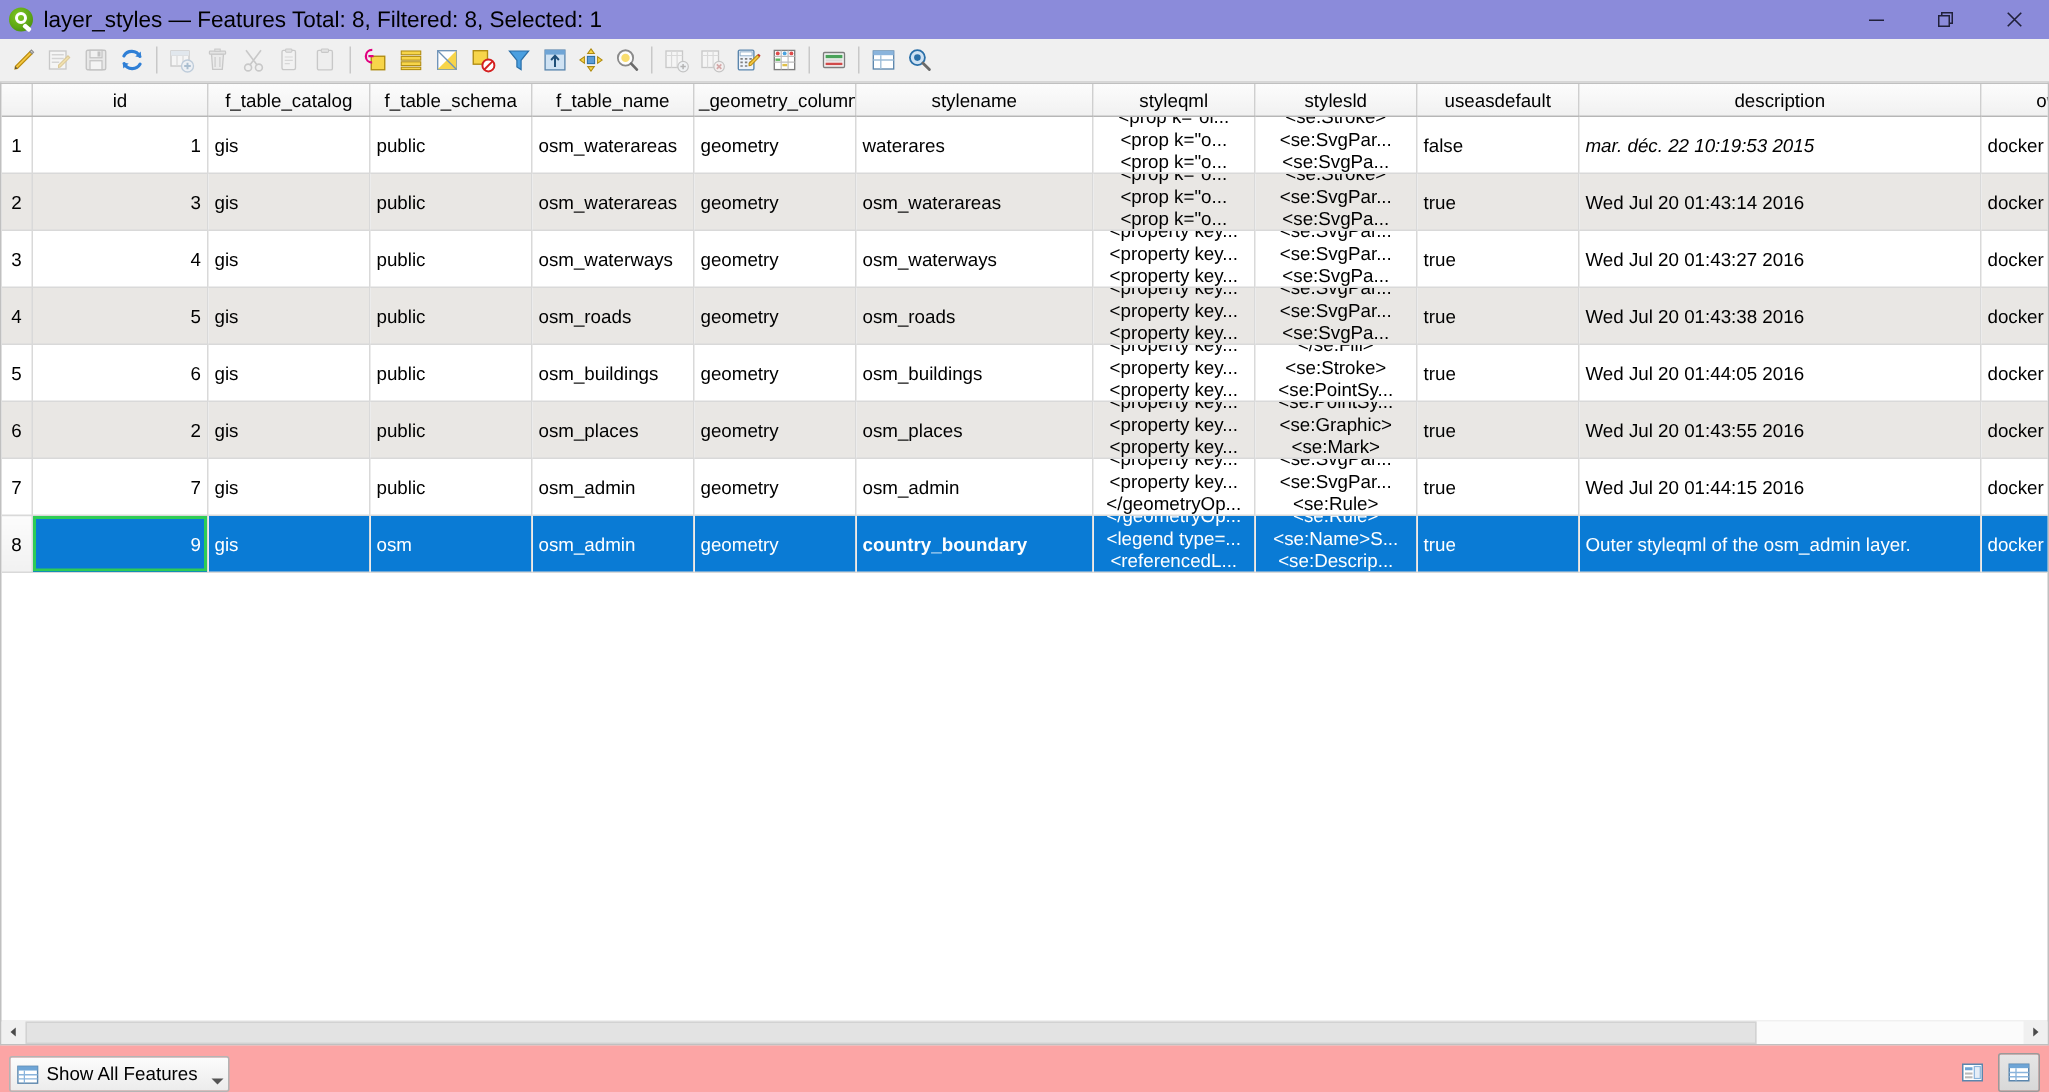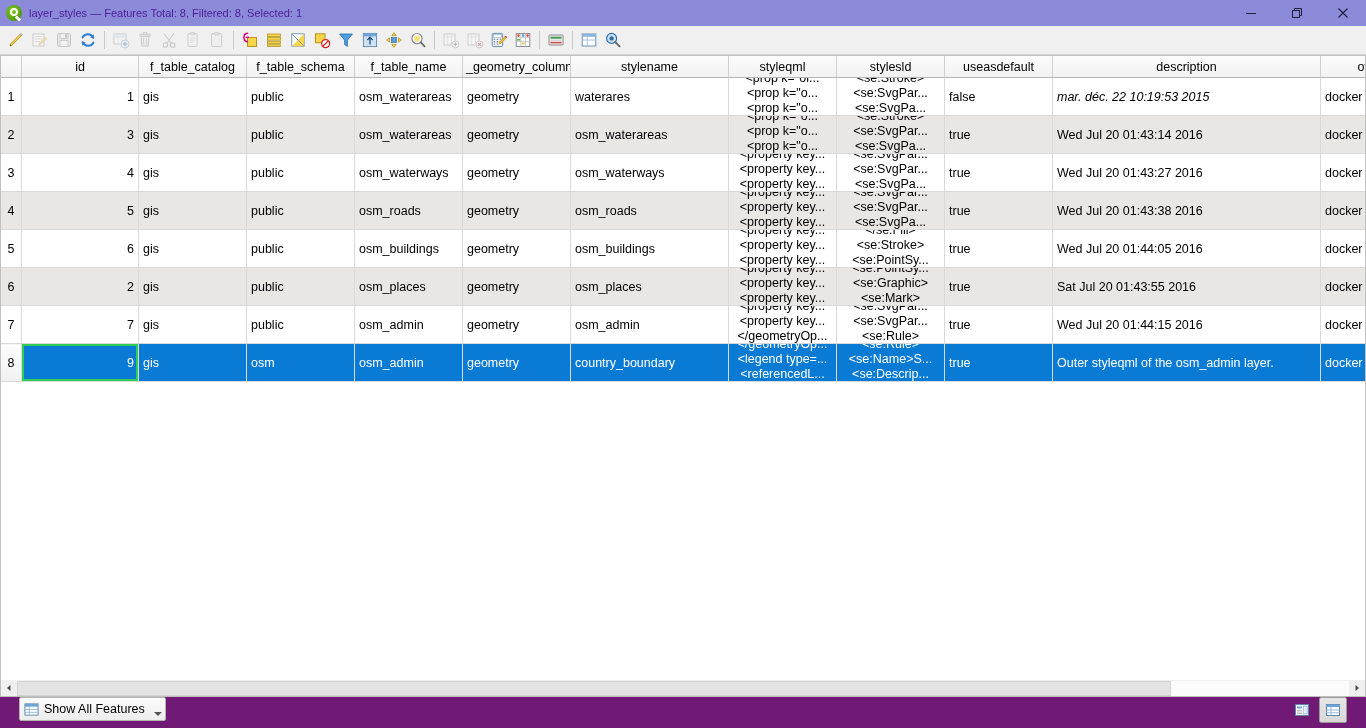--- a/index.html
+++ b/index.html
@@ -15,21 +15,21 @@
   
   .titlebar{height:26px;background:#8b8bda;display:flex;align-items:center;
             flex:0 0 26px;position:relative;}
   .app-icon{width:16px;height:16px;margin:0 7px 0 6px;border-radius:50%;
             background:radial-gradient(circle at 40% 35%,#7ec820 0%,#5da615 55%,#3d7a0c 100%);
             position:relative;flex:0 0 auto;}
   .app-icon::after{content:"";position:absolute;left:4px;top:3px;width:8px;height:8px;
             border:2px solid #fff;border-radius:50%;box-sizing:border-box;}
   .app-icon::before{content:"";position:absolute;right:1px;bottom:1px;width:6px;height:3px;
             background:#fff;transform:rotate(40deg);border-radius:1px;}
-  .title-text{font-size:11px;color:#4c1d95;white-space:nowrap;}
+  .title-text{font-size:15px;color:#000000;white-space:nowrap;}
   .win-buttons{position:absolute;right:0;top:0;height:26px;display:flex;}
   .win-btn{width:46px;height:26px;display:flex;align-items:center;justify-content:center;
            color:#20203a;}
   .win-btn svg{display:block;}
 
   
   .toolbar{height:28px;flex:0 0 28px;background:#f0f0f0;display:flex;align-items:center;
            padding-left:4px;border-bottom:1px solid #d6d6d6;}
   .tb{width:24px;height:24px;display:flex;align-items:center;justify-content:center;
       flex:0 0 auto;}
@@ -75,22 +75,22 @@
   
   .hscroll{flex:0 0 17px;height:17px;background:#f0f0f0;display:flex;align-items:center;
            border:1px solid #c0c0c0;border-top:none;box-sizing:border-box;}
   .sb-arrow{width:16px;height:15px;display:flex;align-items:center;justify-content:center;
             background:#f0f0f0;flex:0 0 auto;}
   .sb-track{flex:1 1 auto;height:15px;background:#fbfbfb;position:relative;}
   .sb-thumb{position:absolute;left:0;top:0;height:15px;width:1154px;background:#e3e3e3;
             border:1px solid #d2d2d2;box-sizing:border-box;}
 
   
-  .bottombar{flex:0 0 31px;height:31px;background:#701a75;display:flex;align-items:flex-start;
-             padding:0 19px;}
+  .bottombar{flex:0 0 31px;height:31px;background:#fca5a5;display:flex;align-items:flex-end;
+             padding:0 6px;}
   .showall{height:22px;display:flex;align-items:center;gap:5px;padding:0 3px 0 4px;
            background:linear-gradient(#fcfcfc,#ececec);border:1px solid #b4b4b4;
            border-radius:2px;font-size:12.5px;}
   .caret{width:0;height:0;border-left:4px solid transparent;border-right:4px solid transparent;
          border-top:4px solid #555;margin-left:4px;align-self:flex-end;margin-bottom:4px;}
   .spacer{flex:1 1 auto;}
   .viewbtn{width:26px;height:24px;display:flex;align-items:center;justify-content:center;
            border:1px solid transparent;border-radius:2px;margin-left:3px;}
   .viewbtn.active{background:linear-gradient(#e6e6e6,#d8d8d8);border-color:#9a9a9a;}
 </style>
@@ -505,21 +505,21 @@
               </span>
             </td>
             <td style="width: 101px;">
               <span class="xmlcell">
                 <span>&lt;se:PointSy...</span>
                 <span>&lt;se:Graphic&gt;</span>
                 <span>&lt;se:Mark&gt;</span>
               </span>
             </td>
             <td style="width: 101px;">true</td>
-            <td style="width: 261px;">Sat Jul 20 01:43:55 2016</td>
+            <td style="width: 261px;">Wed Jul 20 01:43:55 2016</td>
             <td style="width: 101px;">docker</td>
           </tr>
           <tr class="even">
             <td class="rowhdr">7</td>
             <td class="num" style="width: 110px;">7</td>
             <td style="width: 101px;">gis</td>
             <td style="width: 101px;">public</td>
             <td style="width: 101px;">osm_admin</td>
             <td style="width: 101px;">geometry</td>
             <td style="width: 151px;">osm_admin</td>
@@ -541,21 +541,21 @@
             <td style="width: 261px;">Wed Jul 20 01:44:15 2016</td>
             <td style="width: 101px;">docker</td>
           </tr>
           <tr class="sel odd">
             <td class="rowhdr">8</td>
             <td class="num focus" style="width: 110px;">9</td>
             <td style="width: 101px;">gis</td>
             <td style="width: 101px;">osm</td>
             <td style="width: 101px;">osm_admin</td>
             <td style="width: 101px;">geometry</td>
-            <td style="width: 151px;">country_boundary</td>
+            <td style="width: 151px; font-weight: bold;">country_boundary</td>
             <td style="width: 101px;">
               <span class="xmlcell">
                 <span>&lt;/geometryOp...</span>
                 <span>&lt;legend type=...</span>
                 <span>&lt;referencedL...</span>
               </span>
             </td>
             <td style="width: 101px;">
               <span class="xmlcell">
                 <span>&lt;se:Rule&gt;</span>

